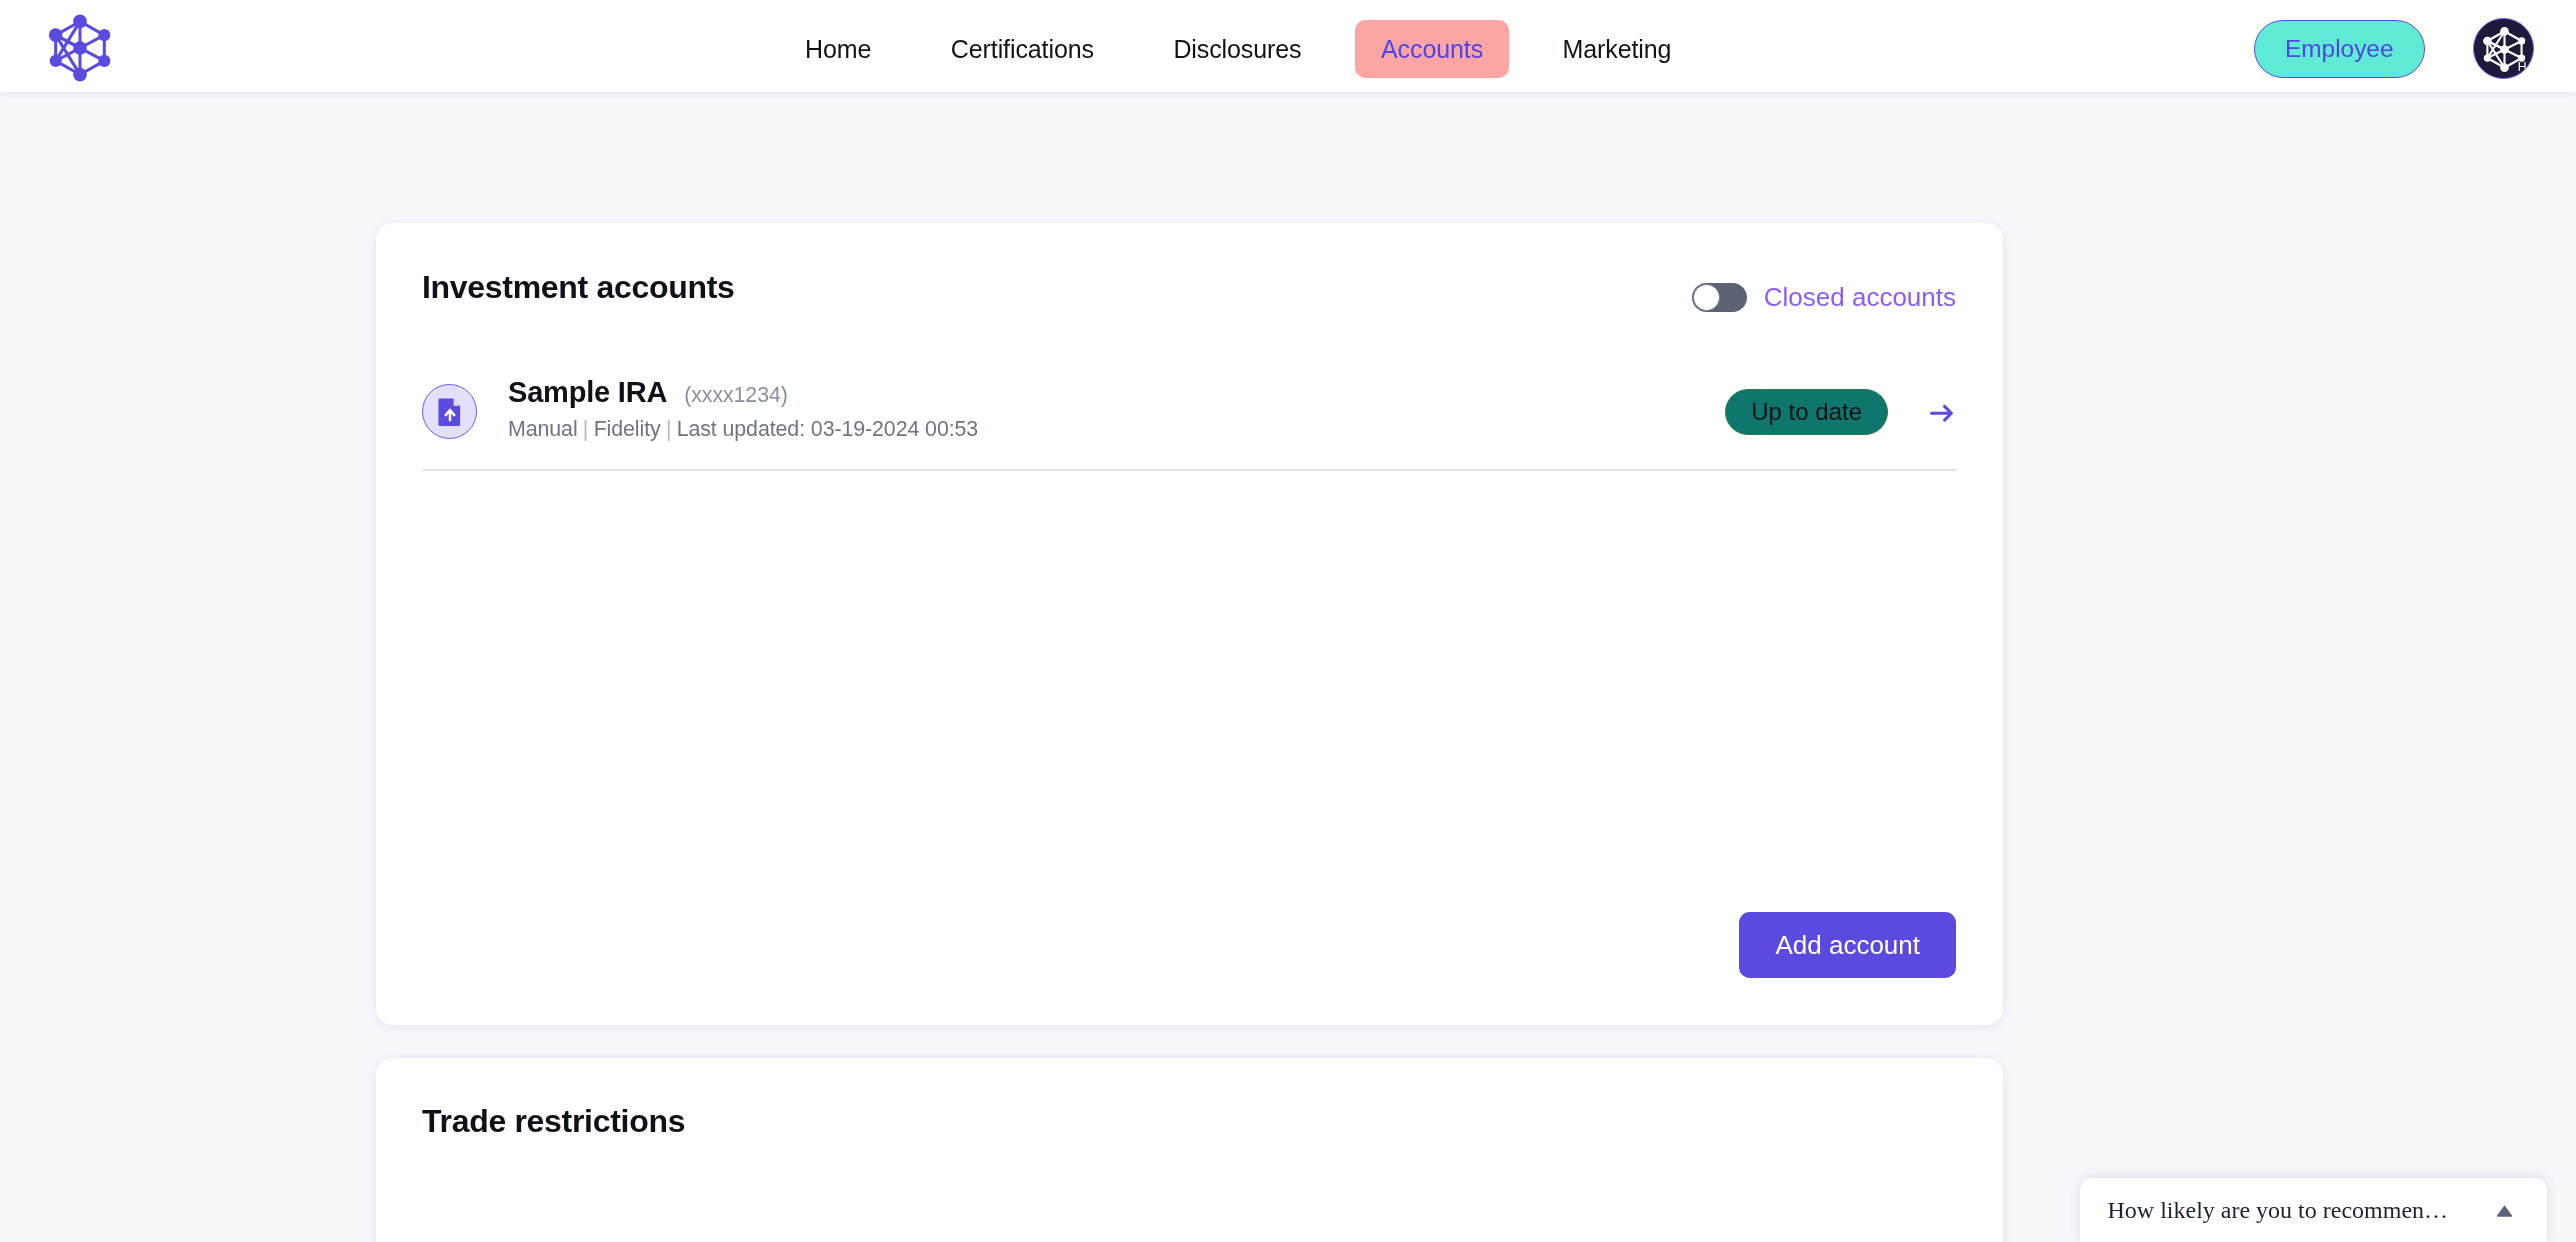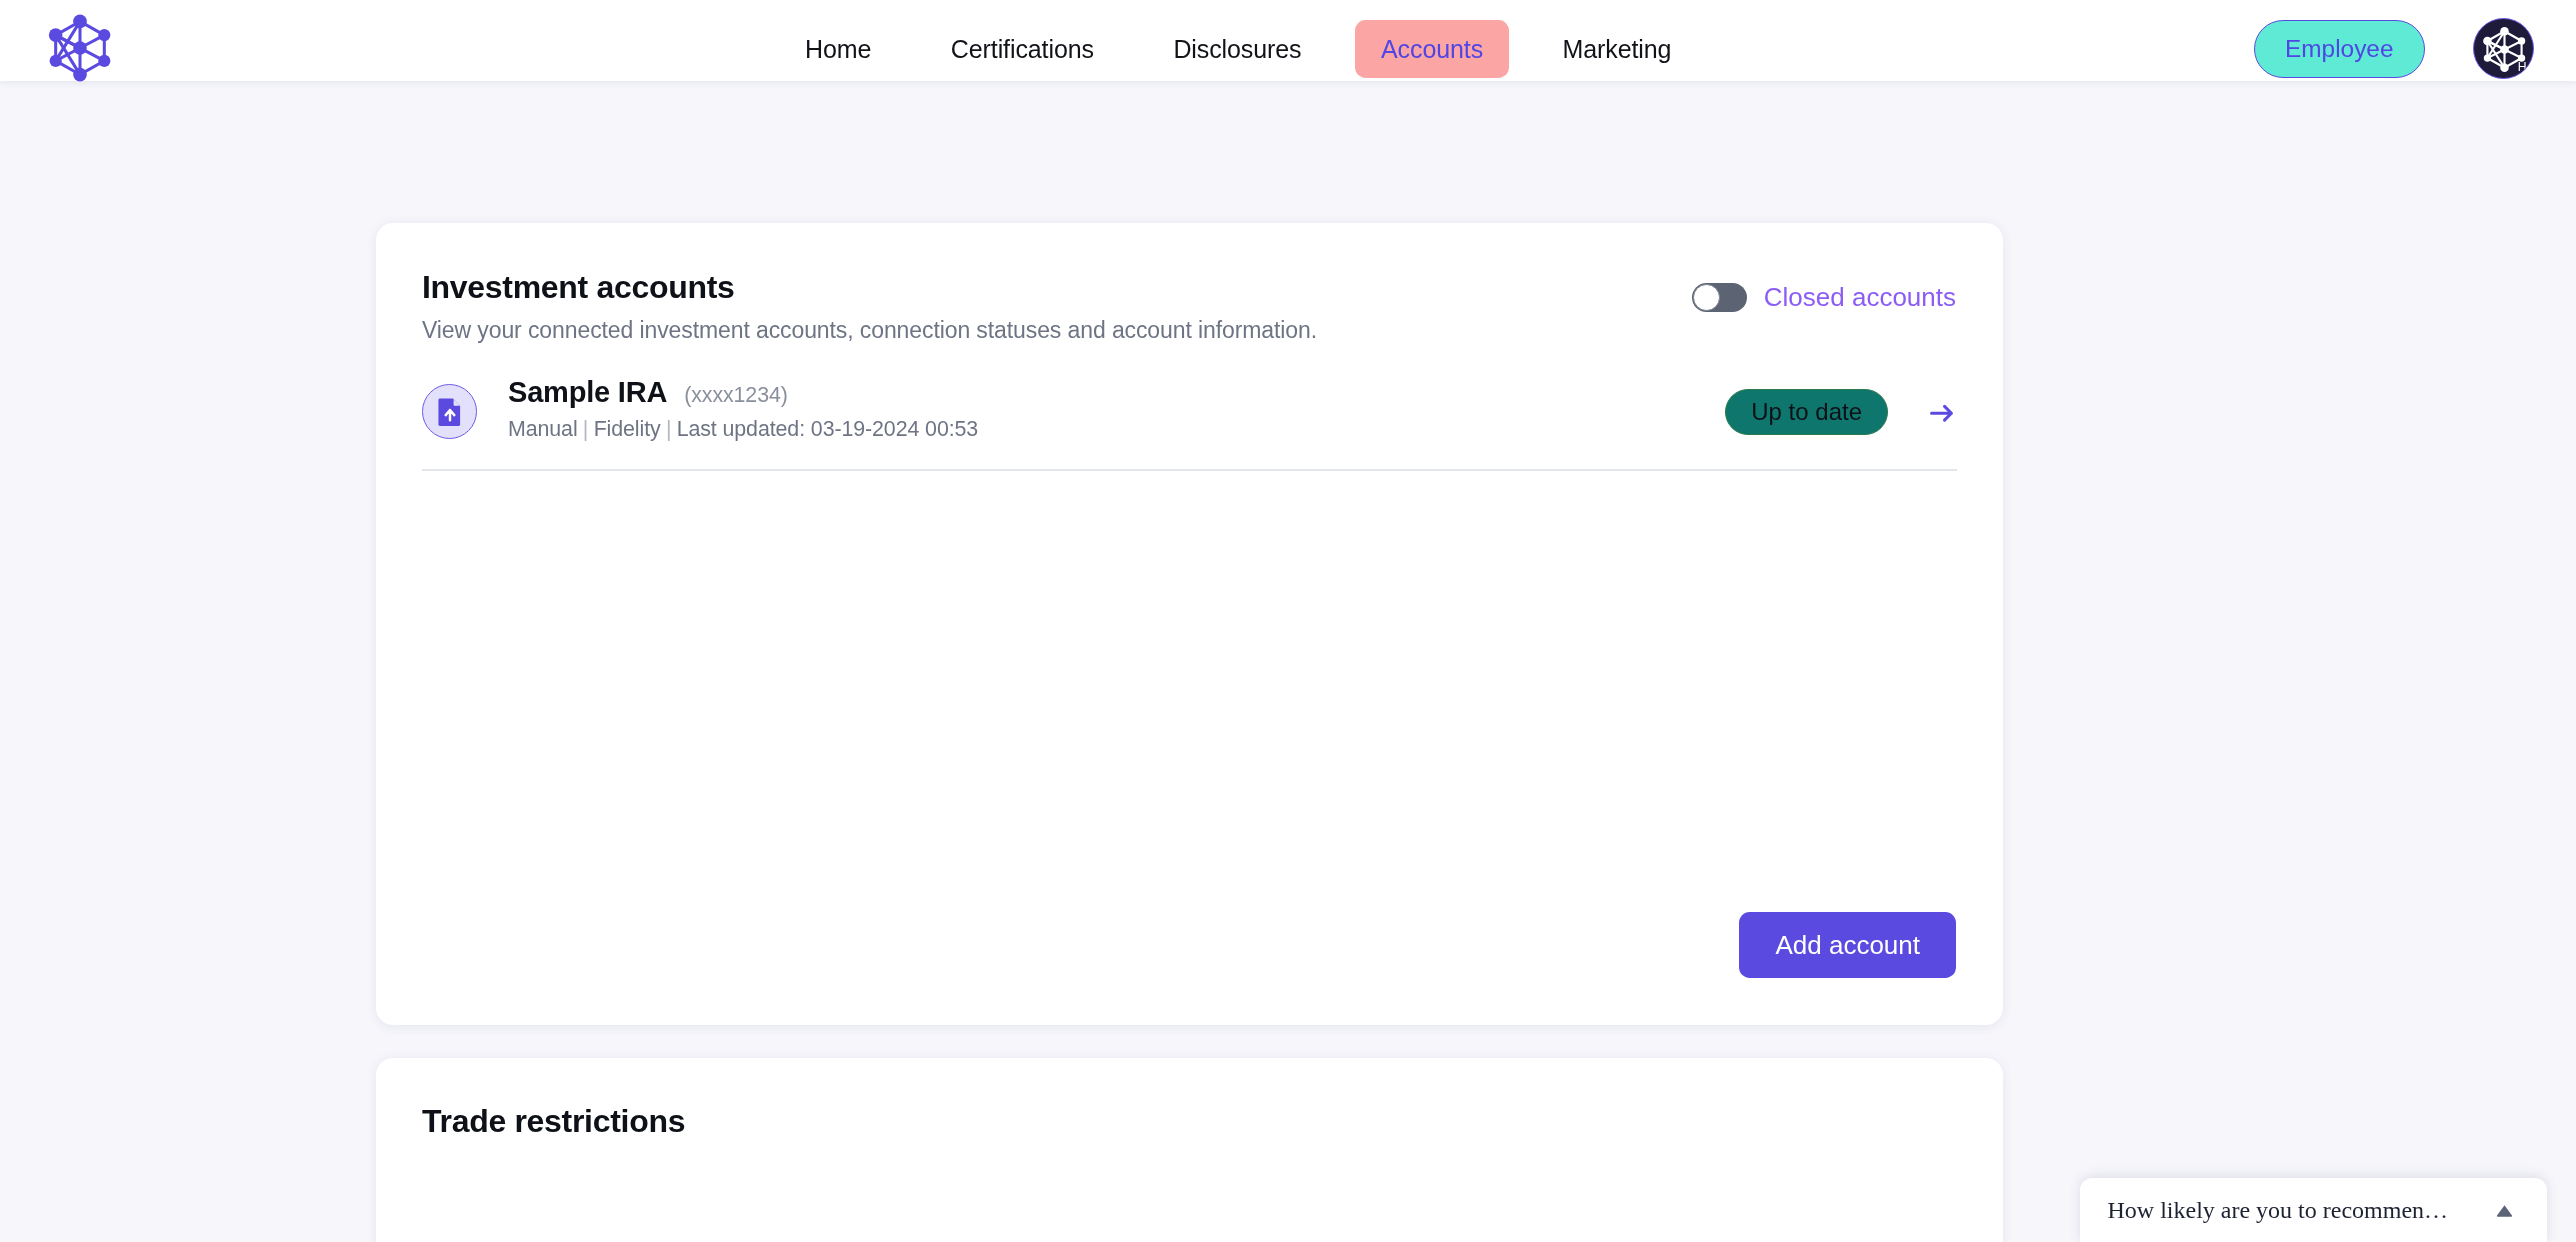--- a/index.html
+++ b/index.html
@@ -15,21 +15,21 @@
     font-family: "Liberation Sans", sans-serif;
     color: #111318;
     -webkit-font-smoothing: antialiased;
   }
 
   
   .header {
     position: absolute;
     top: 0; left: 0;
     width: 2576px;
-    height: 81px;
+    height: 92px;
     background: #ffffff;
     box-shadow: 0 2.3px 7.6px rgba(60, 60, 110, 0.10);
     z-index: 50;
   }
 
   .logo {
     position: absolute;
     left: 42px;
     top: 10px;
     width: 76px;
@@ -398,21 +398,20 @@
       <text x="79" y="86" fill="#ffffff" font-size="20" font-family="Liberation Sans, sans-serif" text-anchor="middle">H</text>
     </svg>
   </div>
 </div>
 
 <div class="main">
 
   <section class="card card-accounts">
 
     <h1 class="card-title">Investment accounts</h1>
-    <p class="card-sub">View your connected investment accounts, connection statuses and account information.</p>
 
     <div class="toggle-row">
       <div class="toggle">
         <div class="knob"></div>
       </div>
       <span class="toggle-label">Closed accounts</span>
     </div>
 
     <div class="account-row">
 

